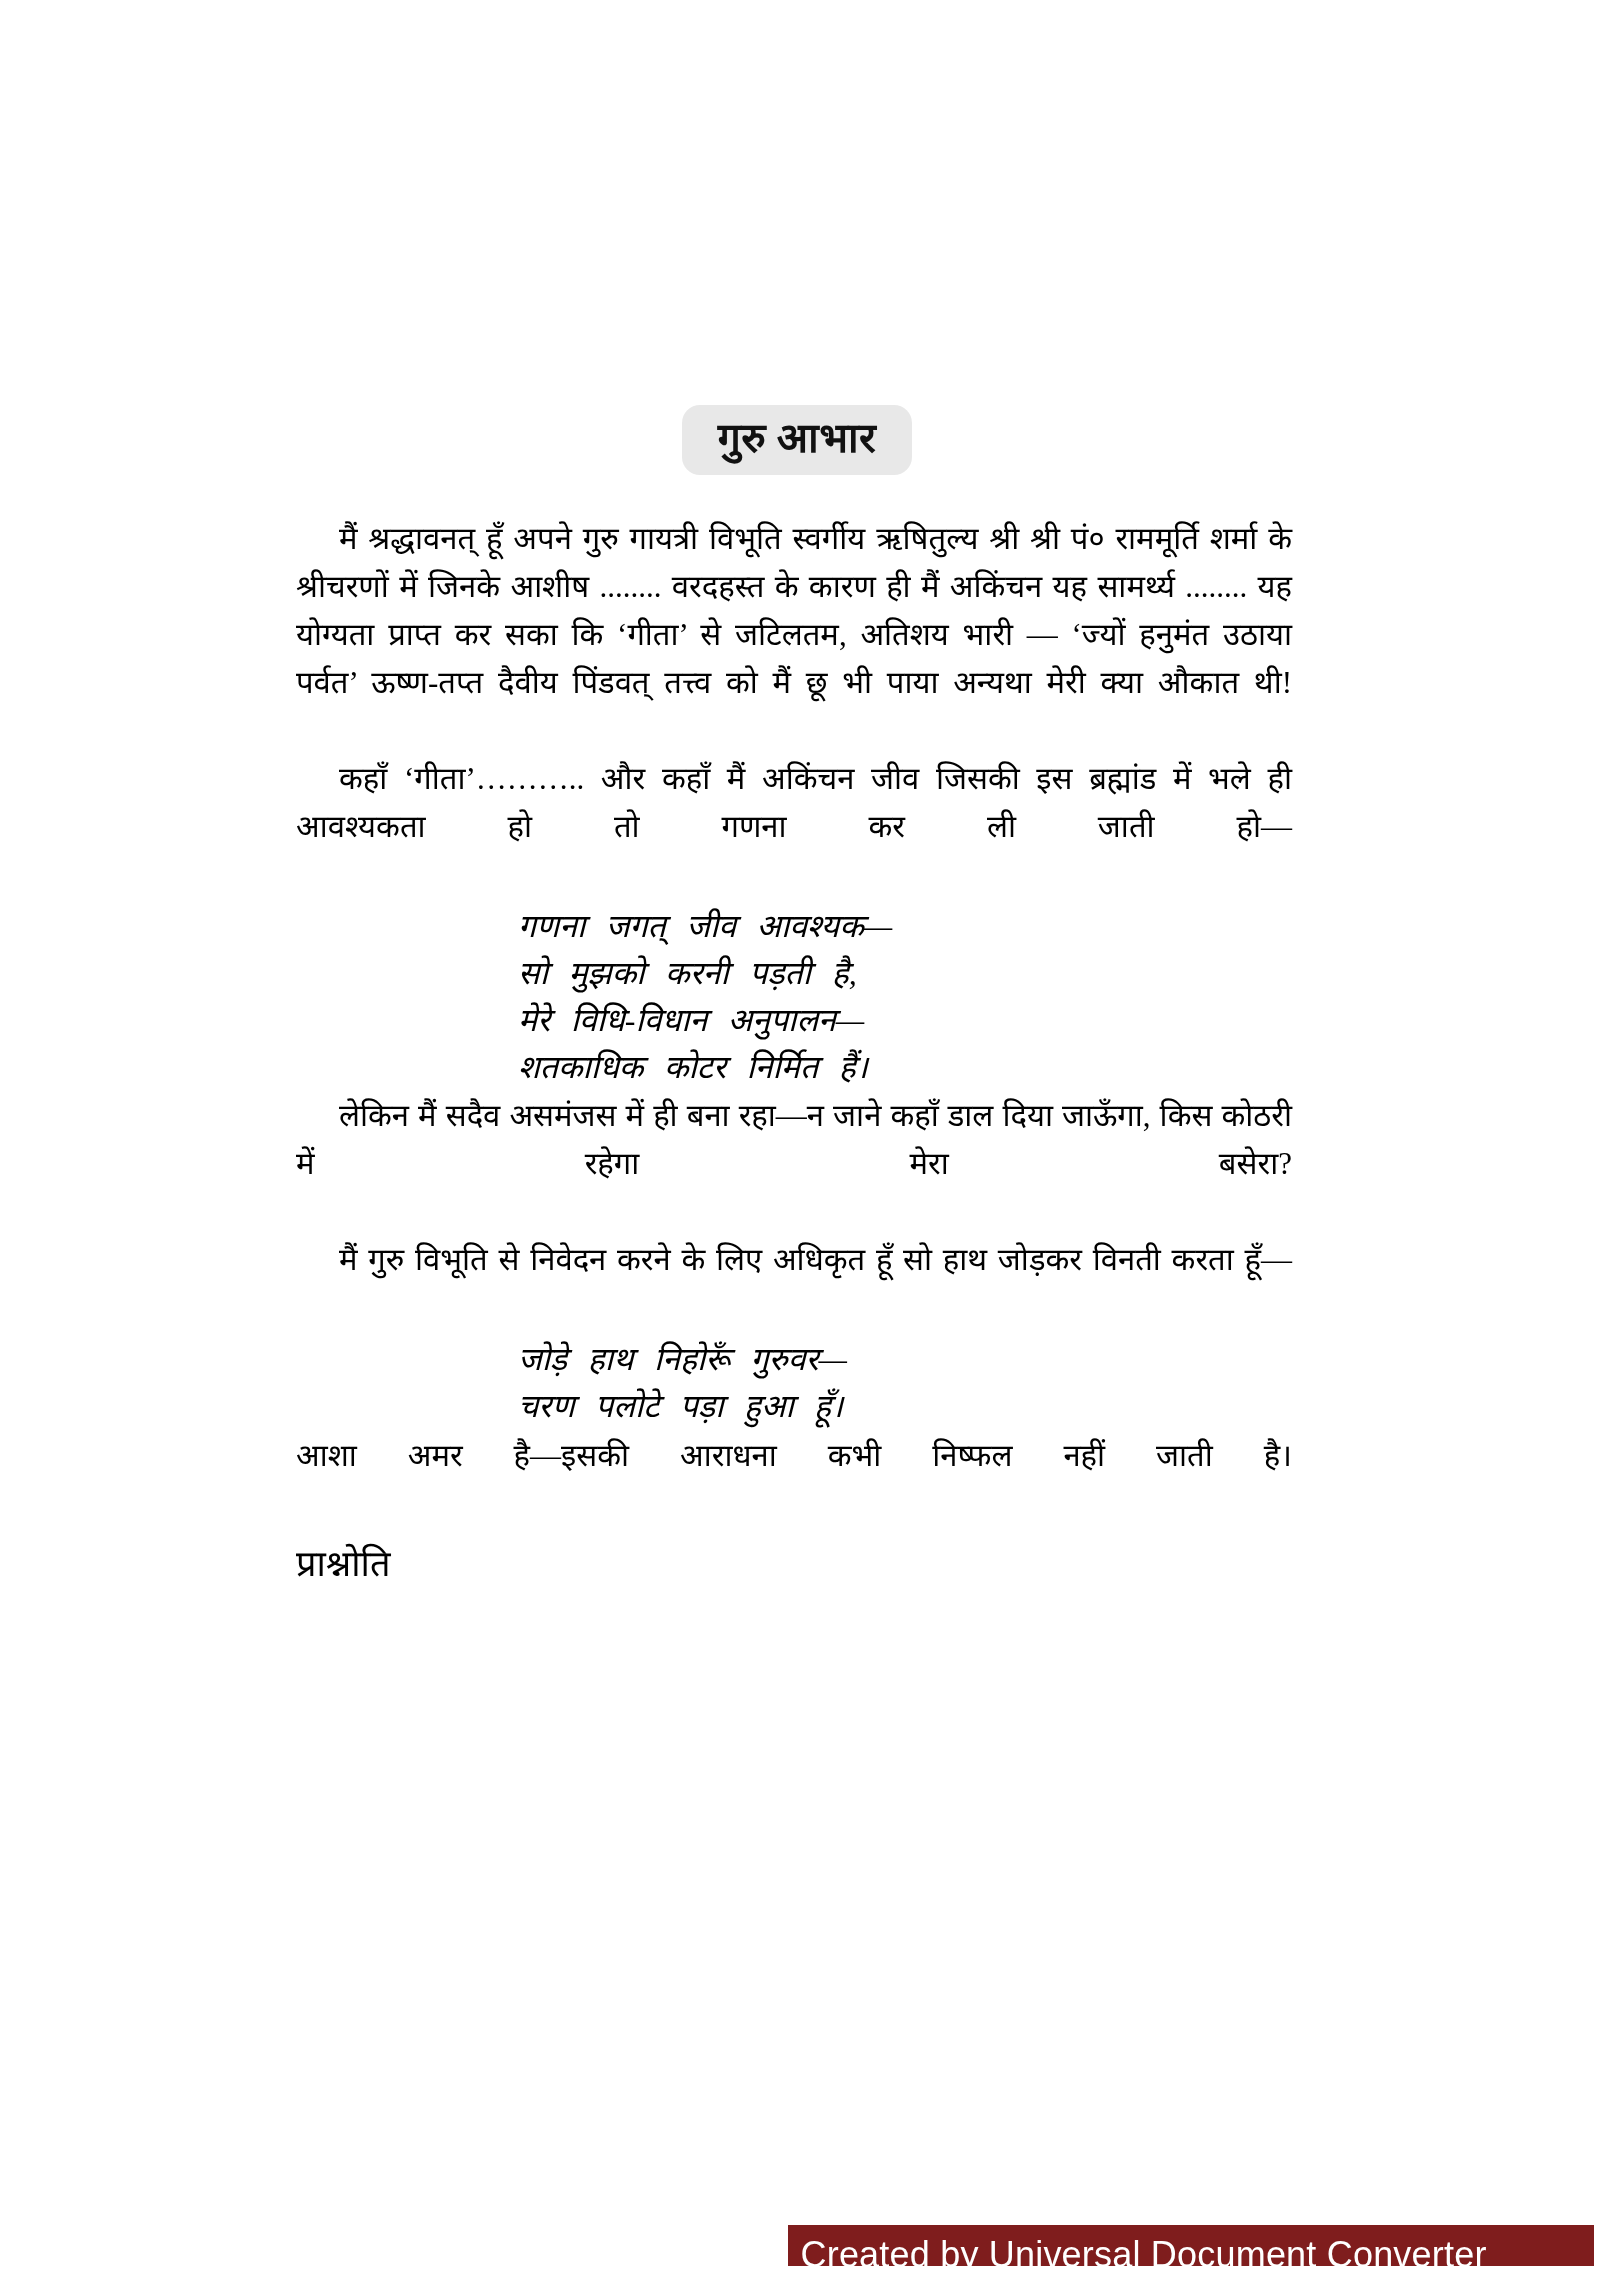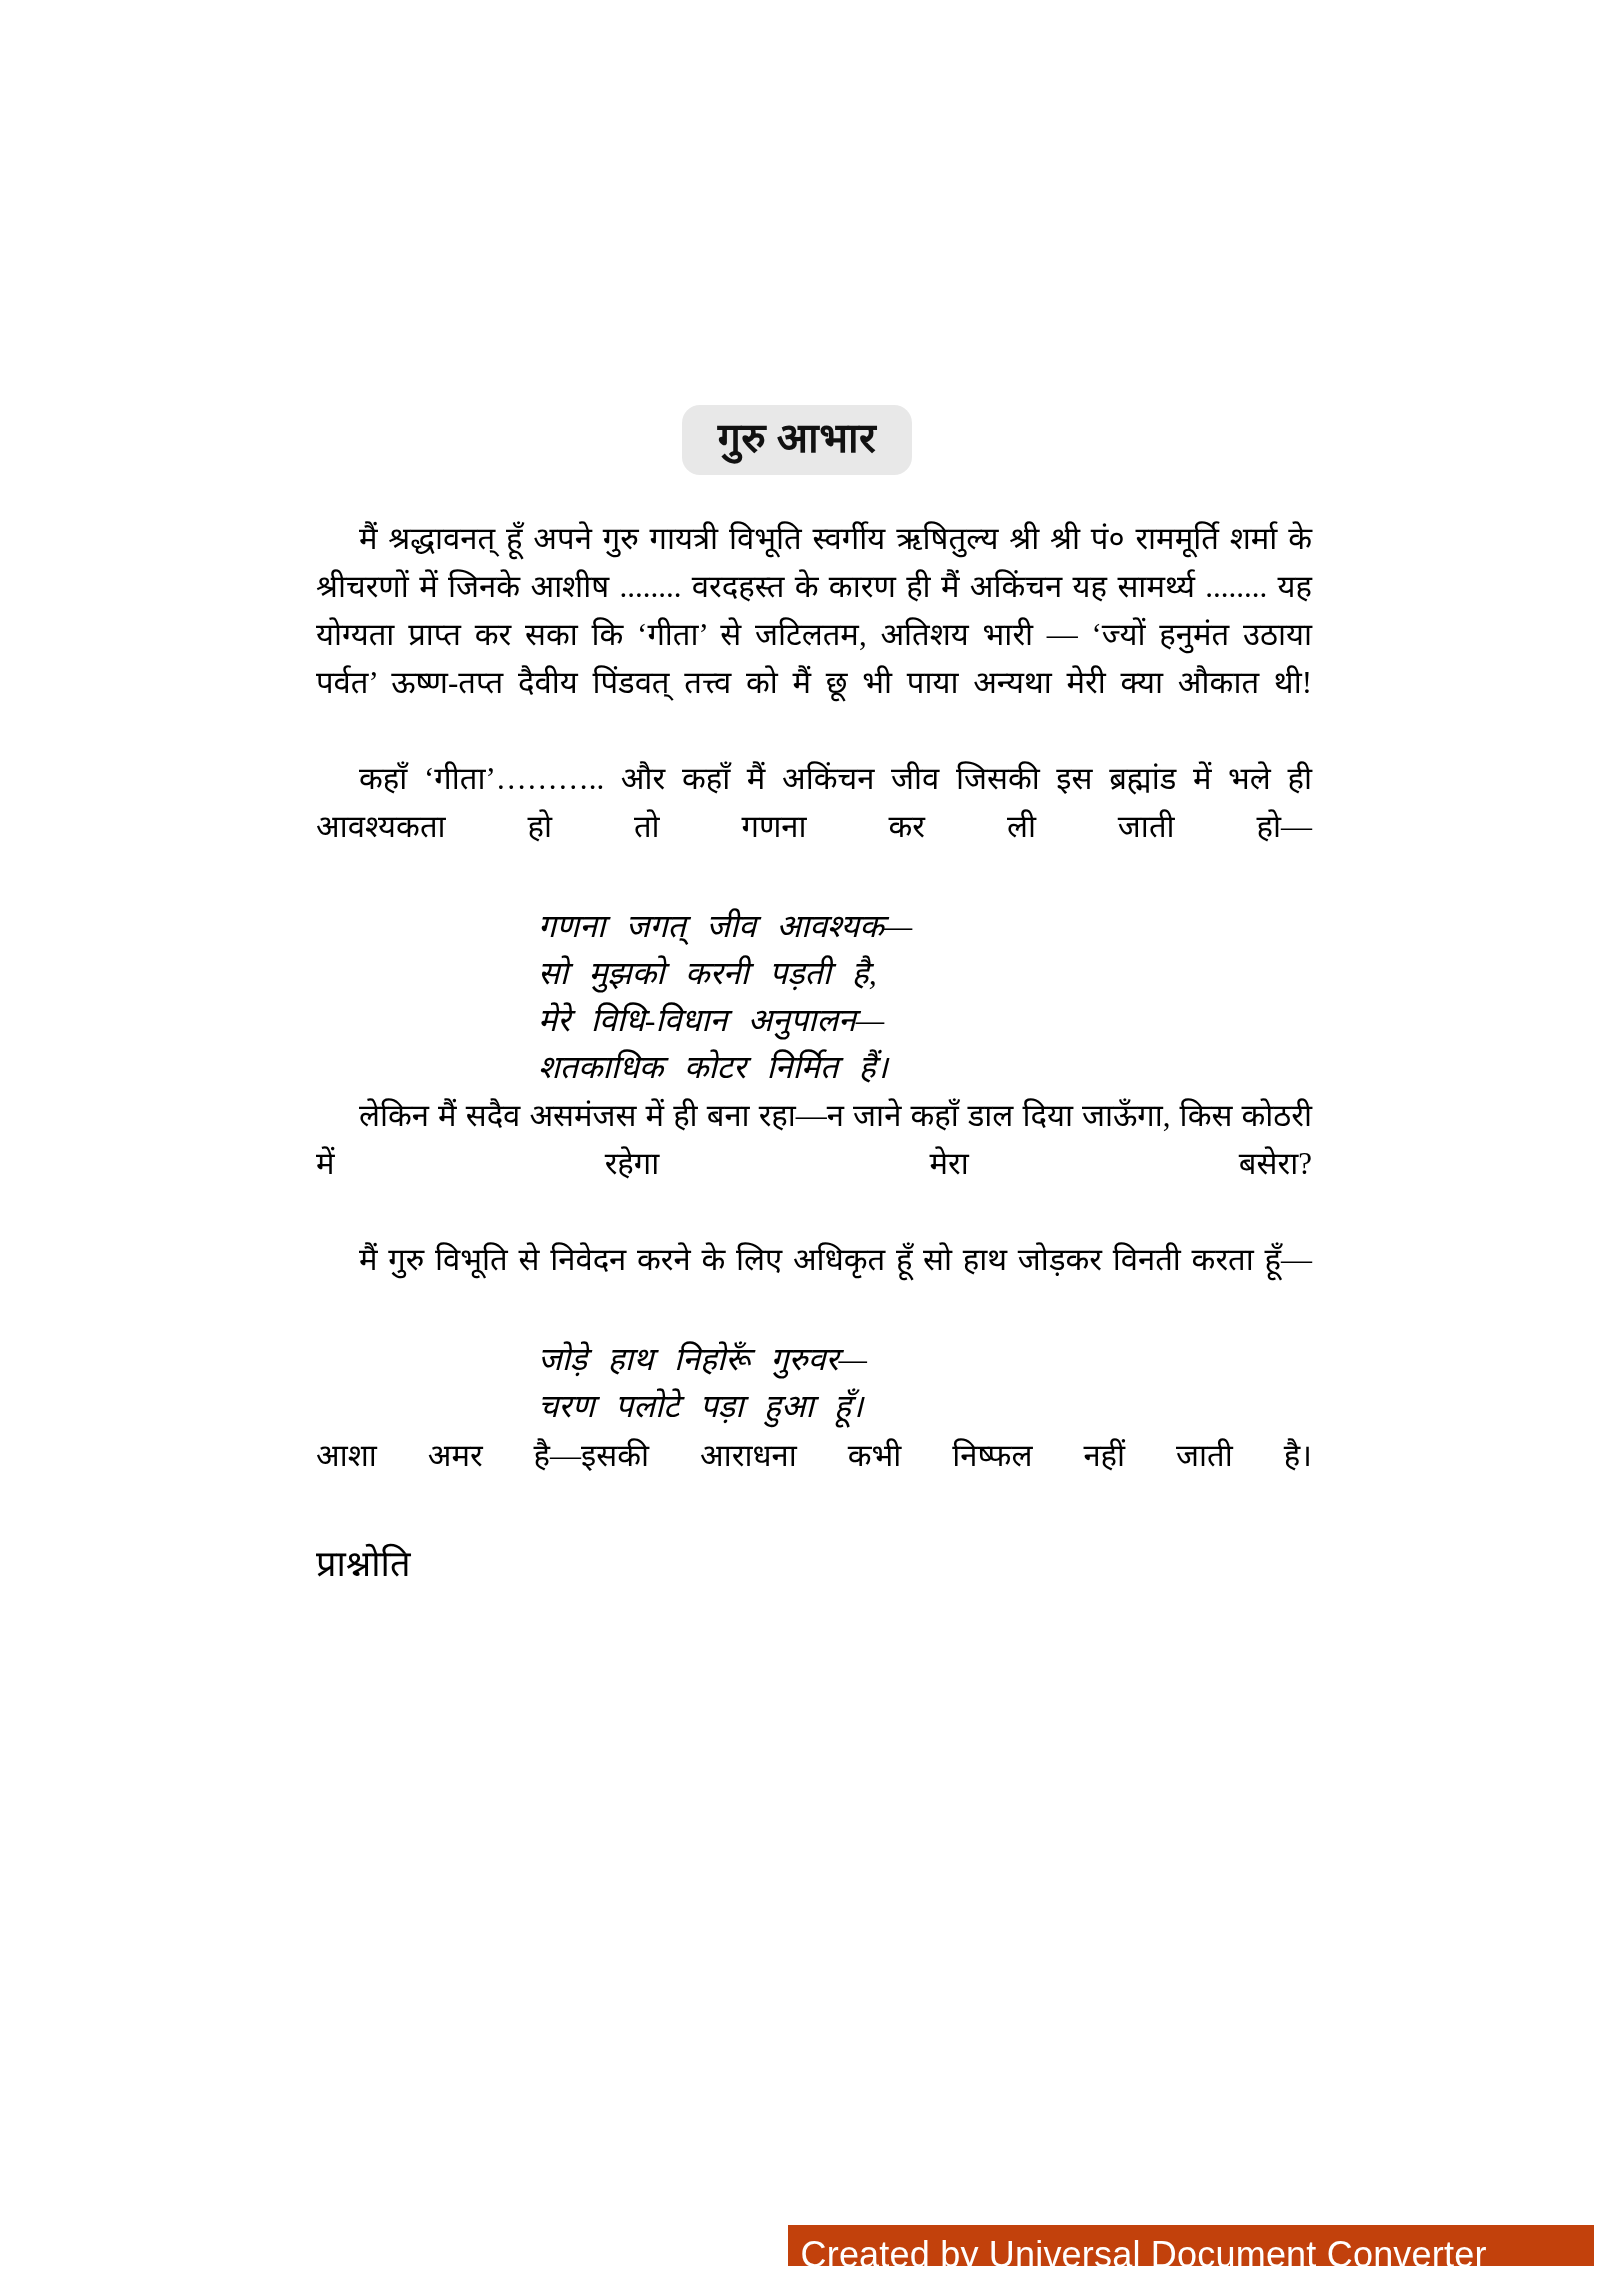--- a/index.html
+++ b/index.html
@@ -40,21 +40,21 @@
     font-size: 41px;
     line-height: 1.0;
     font-weight: bold;
     letter-spacing: 0.4px;
     color: #111111;
   }
 
   
   .content {
     position: absolute;
-    left: 316px;
+    left: 296px;
     top: 515px;
     width: 996px;
   }
 
   p.para {
     margin: 0;
     font-size: 31px;
     line-height: 48px;
     text-align: justify;
     text-justify: inter-word;
@@ -94,21 +94,21 @@
     padding-right: 7.2px;
   }
 
   
   .watermark {
     position: absolute;
     left: 788px;
     top: 2225px;
     width: 806px;
     height: 41px;
-    background: #c2410c;
+    background: #7f1d1d;
     color: #ffffff;
     font-family: "Liberation Sans", sans-serif;
     font-size: 36px;
     line-height: 59px;
     letter-spacing: 0.2px;
     white-space: nowrap;
     overflow: hidden;
     padding-left: 12.5px;
     box-sizing: border-box;
   }

